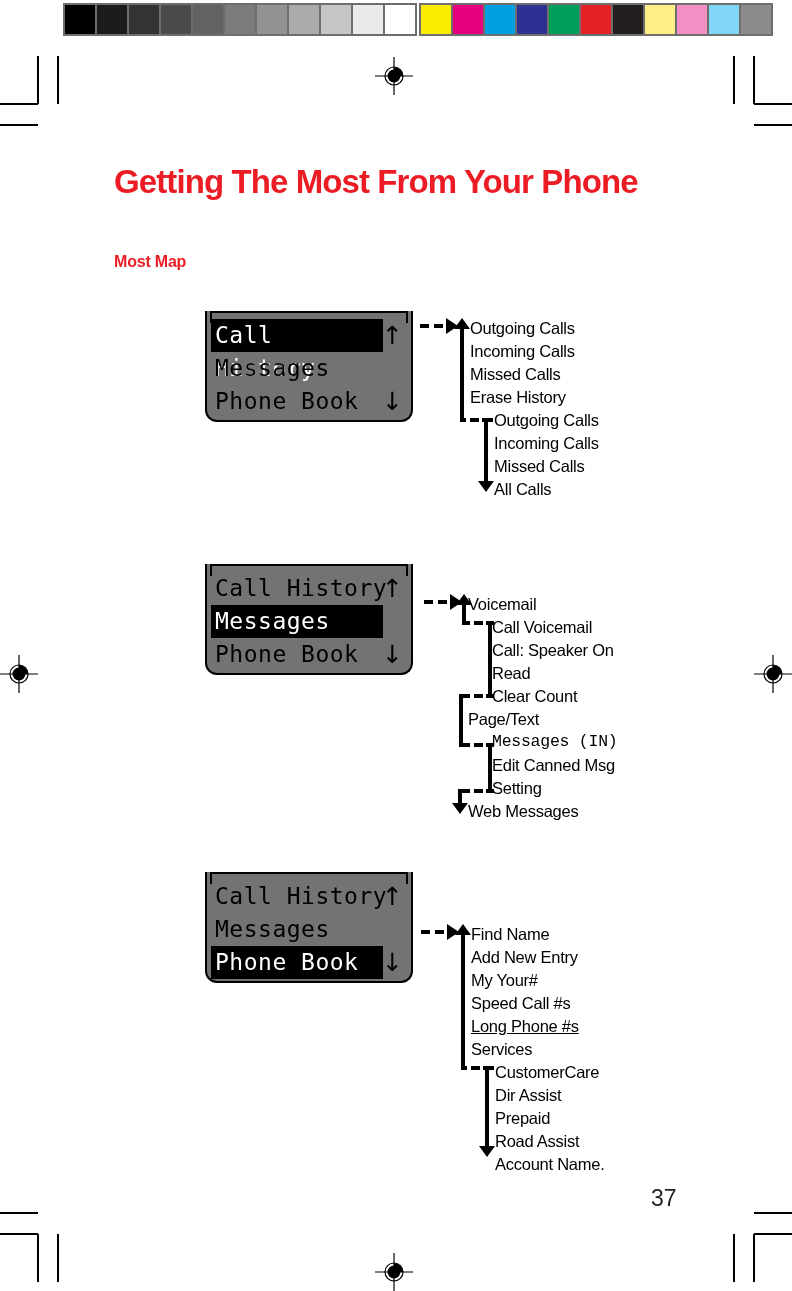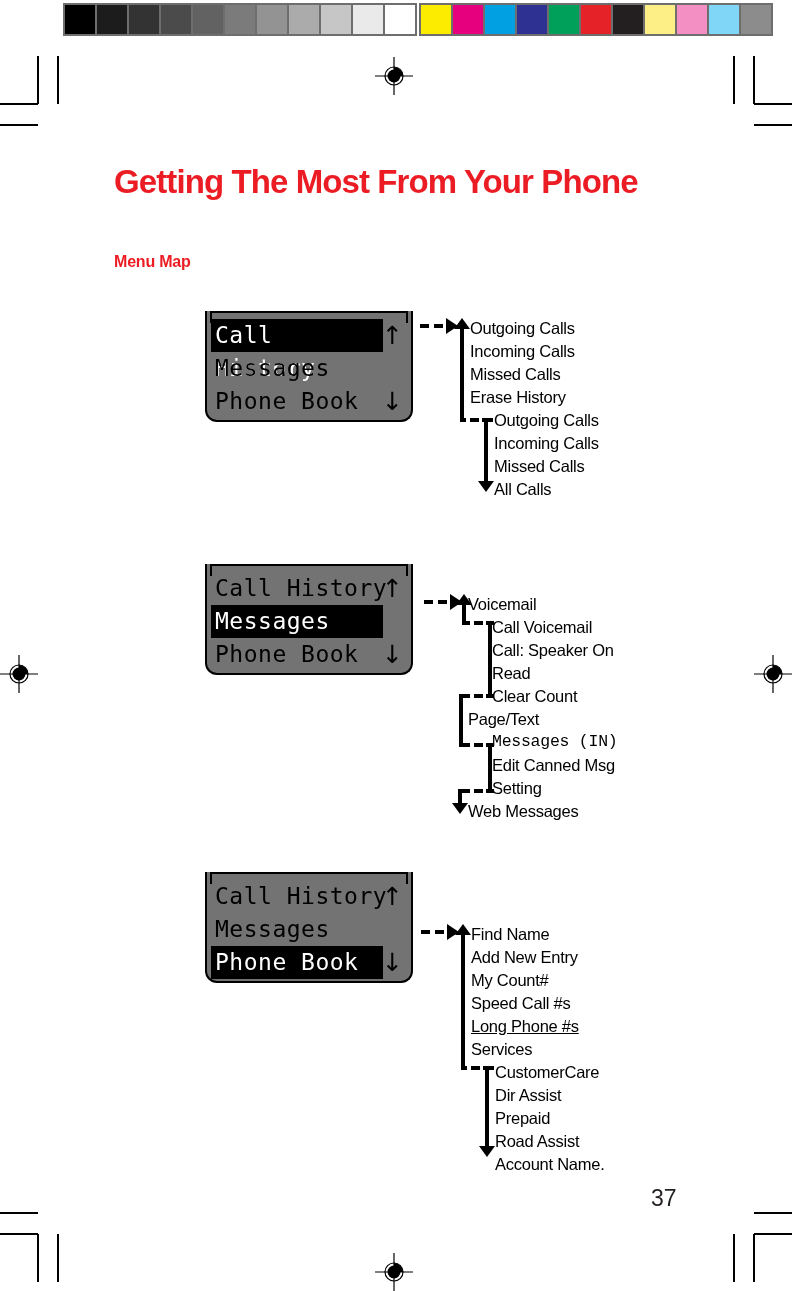--- a/index.html
+++ b/index.html
@@ -268,21 +268,21 @@
 </svg>
 <svg class="regmark" style="left:754px; top:655px;" viewBox="0 0 38 38">
   <line x1="19" y1="0" x2="19" y2="38" stroke="#000" stroke-width="1.2"></line>
   <line x1="0" y1="19" x2="38" y2="19" stroke="#000" stroke-width="1.2"></line>
   <circle cx="19" cy="19" r="9" fill="none" stroke="#000" stroke-width="1.2"></circle>
   <circle cx="19" cy="19" r="6.5" fill="#000"></circle>
   <path d="M19 10 A9 9 0 0 1 28 19 L19 19 Z" fill="#000"></path>
 </svg>
 
 <div id="page-title">Getting The Most From Your Phone</div>
-<div id="section-title">Menu Map</div>
+<div id="section-title">Most Map</div>
 
 <div class="phone-screen" style="left:205px; top:311px;">
   <div class="lcd-top"></div>
   <div class="tab l"></div>
   <div class="tab r"></div>
   <div class="lcd-inner">
     <div class="lcd-row sel full"><span>Call History</span></div>
     <div class="lcd-row"><span>Messages</span></div>
     <div class="lcd-row"><span>Phone Book</span></div>
     <div class="lcd-arrow up">↑</div>
@@ -396,21 +396,21 @@
 
   <div class="connector-elbow" style="left:461px; top:1066px; width:6px; height:4px;"></div>
   <div class="connector-dash" style="left:471px; top:1066px;"></div>
   <div class="connector-elbow" style="left:483px; top:1066px; width:11px; height:4px;"></div>
 
   <div class="rail" style="left:485px; top:1066px; height:83px;"></div>
   <div class="arrow-down" style="left:479px; top:1146px;"></div>
 
   <div class="tree-item" style="left:471px; top:926px;">Find Name</div>
   <div class="tree-item" style="left:471px; top:949px;">Add New Entry</div>
-  <div class="tree-item" style="left:471px; top:972px;">My Count#</div>
+  <div class="tree-item" style="left:471px; top:972px;">My Your#</div>
   <div class="tree-item" style="left:471px; top:995px;">Speed Call #s</div>
   <div class="tree-item" style="left:471px; top:1018px;text-decoration:underline;">Long Phone #s</div>
   <div class="tree-item" style="left:471px; top:1041px;">Services</div>
 
   <div class="tree-item" style="left:495px; top:1064px;">CustomerCare</div>
   <div class="tree-item" style="left:495px; top:1087px;">Dir Assist</div>
   <div class="tree-item" style="left:495px; top:1110px;">Prepaid</div>
   <div class="tree-item" style="left:495px; top:1133px;">Road Assist</div>
   <div class="tree-item" style="left:495px; top:1156px;">Account Name.</div>
 </div>

